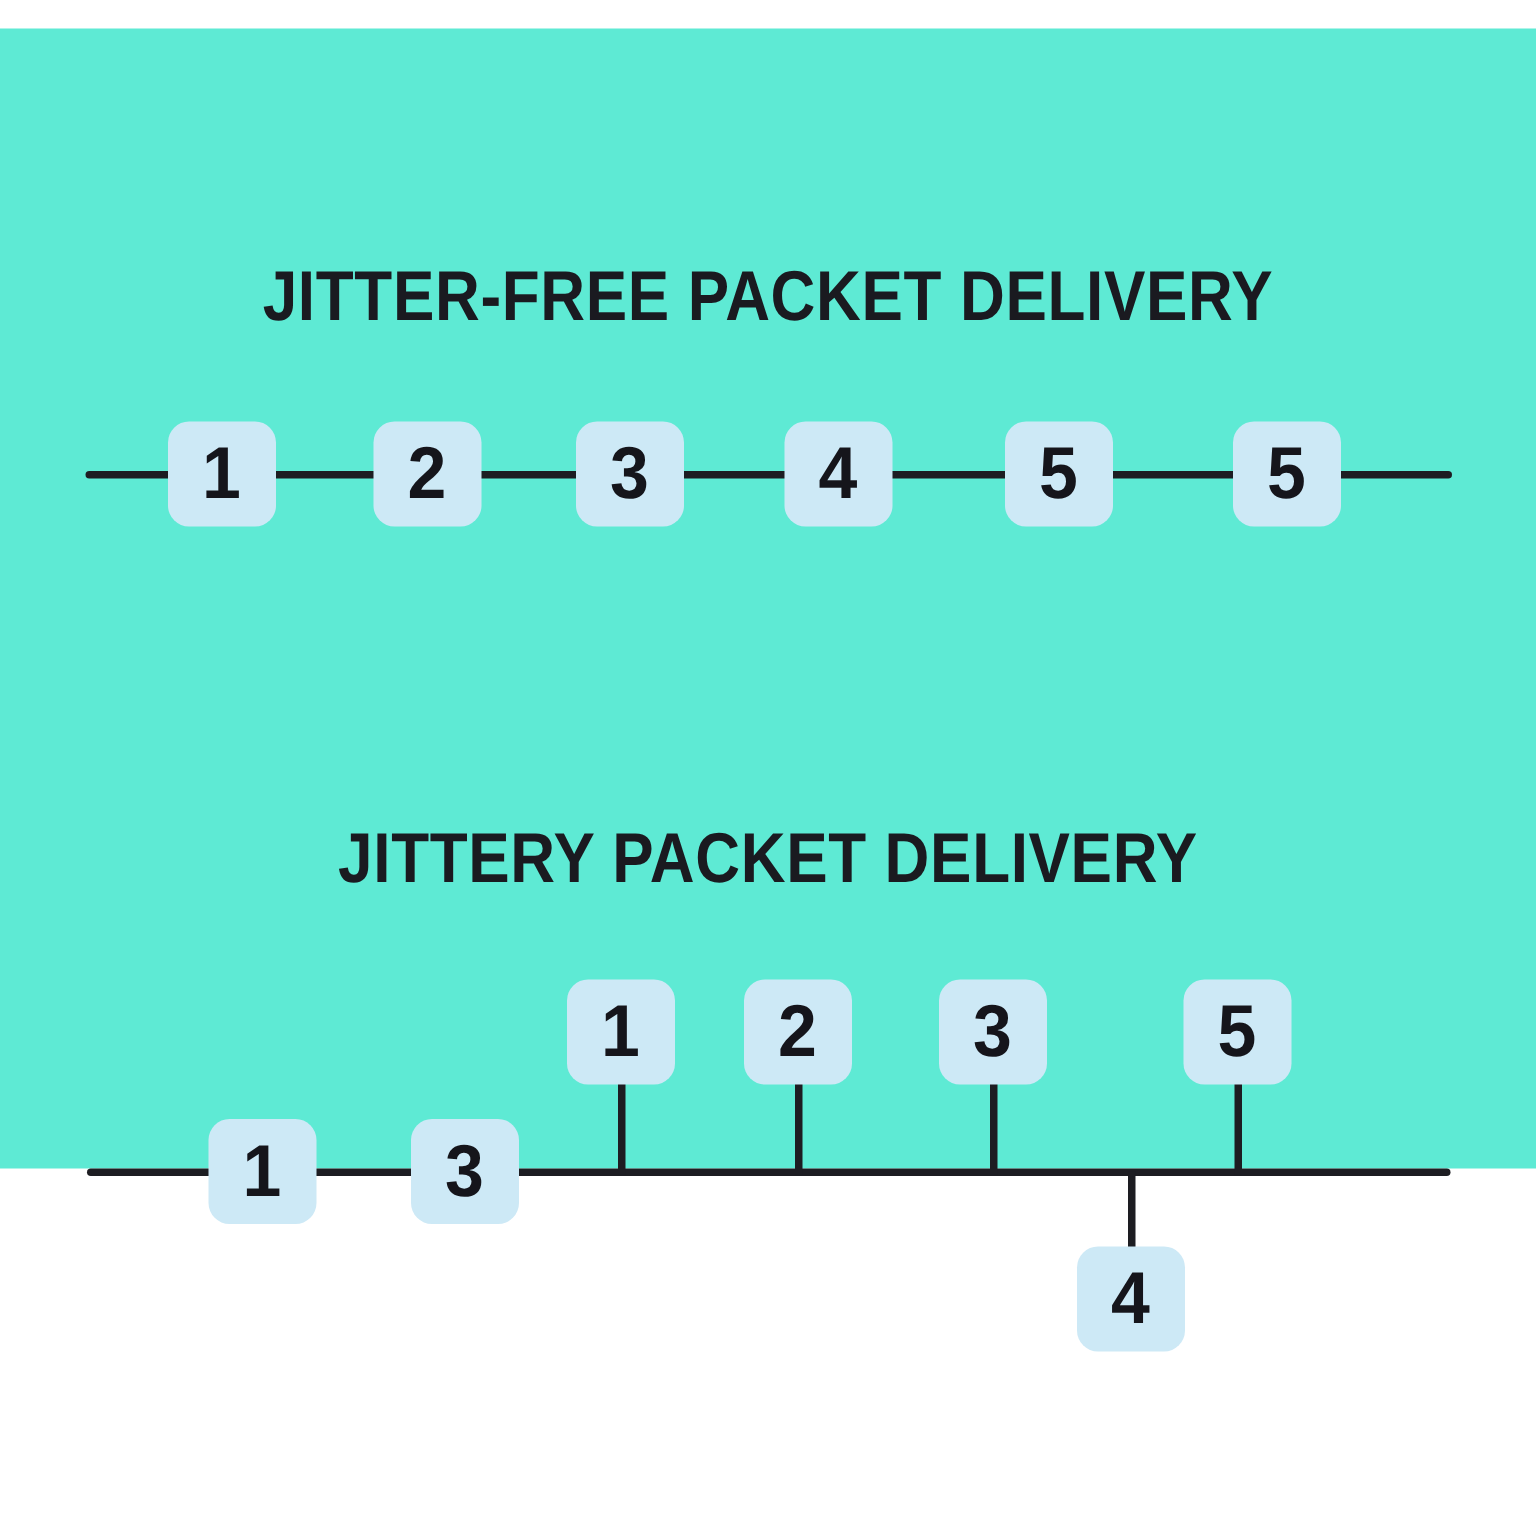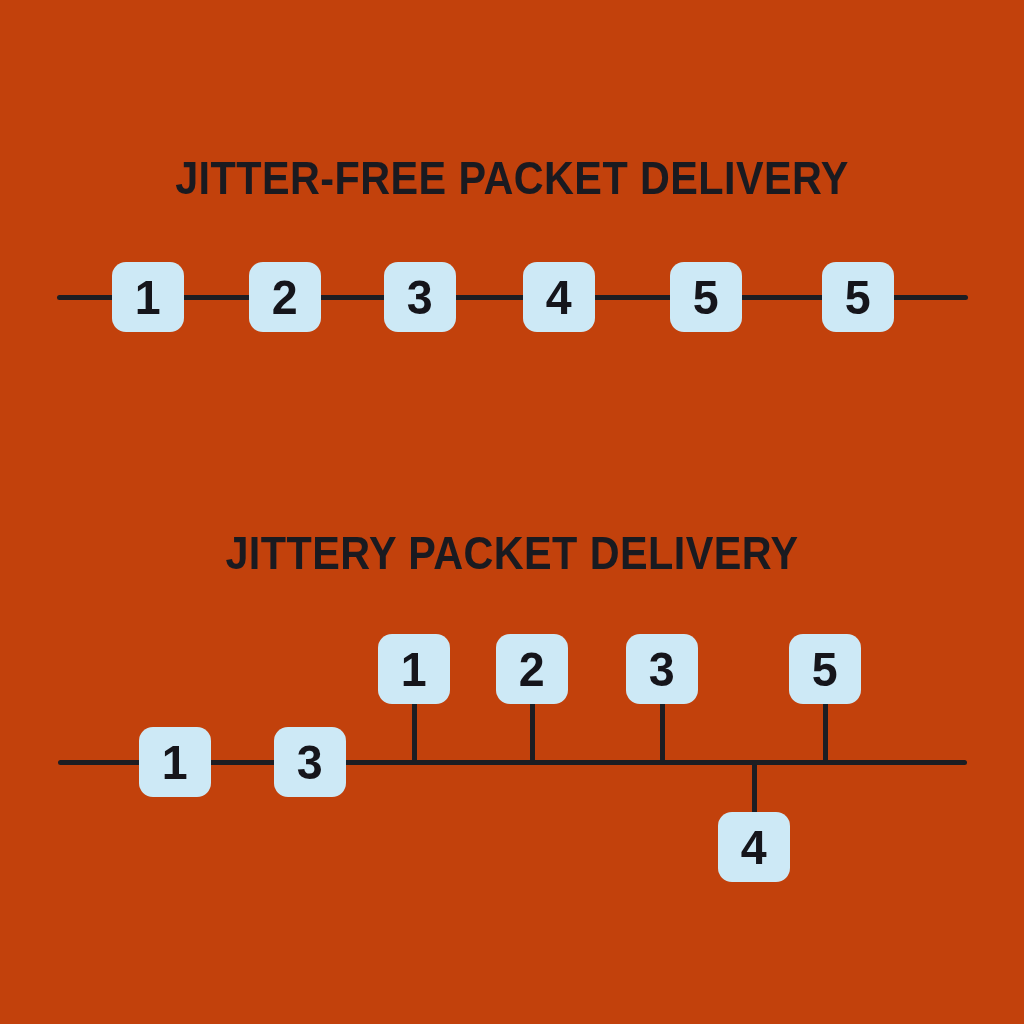--- a/index.html
+++ b/index.html
@@ -3,22 +3,23 @@
 <meta charset="utf-8">
 <style>
   html,body{margin:0;padding:0;}
   body{
     width:1024px;height:1024px;
     font-family:"Liberation Sans","DejaVu Sans",sans-serif;
     overflow:hidden;
   }
   .canvas{
     position:relative;
-    width:1024px;height:1024px;
-    background:#c2410c;
+    width:1024px;height:760px;
+    background:#5eead4;
+    margin-top:19px;
   }
   .diagram-title{
     position:absolute;
     left:0;width:1024px;
     text-align:center;
     font-size:47px;
     font-weight:700;
     letter-spacing:0.5px;
     color:#1a1a20;
     transform:scaleX(0.88);

